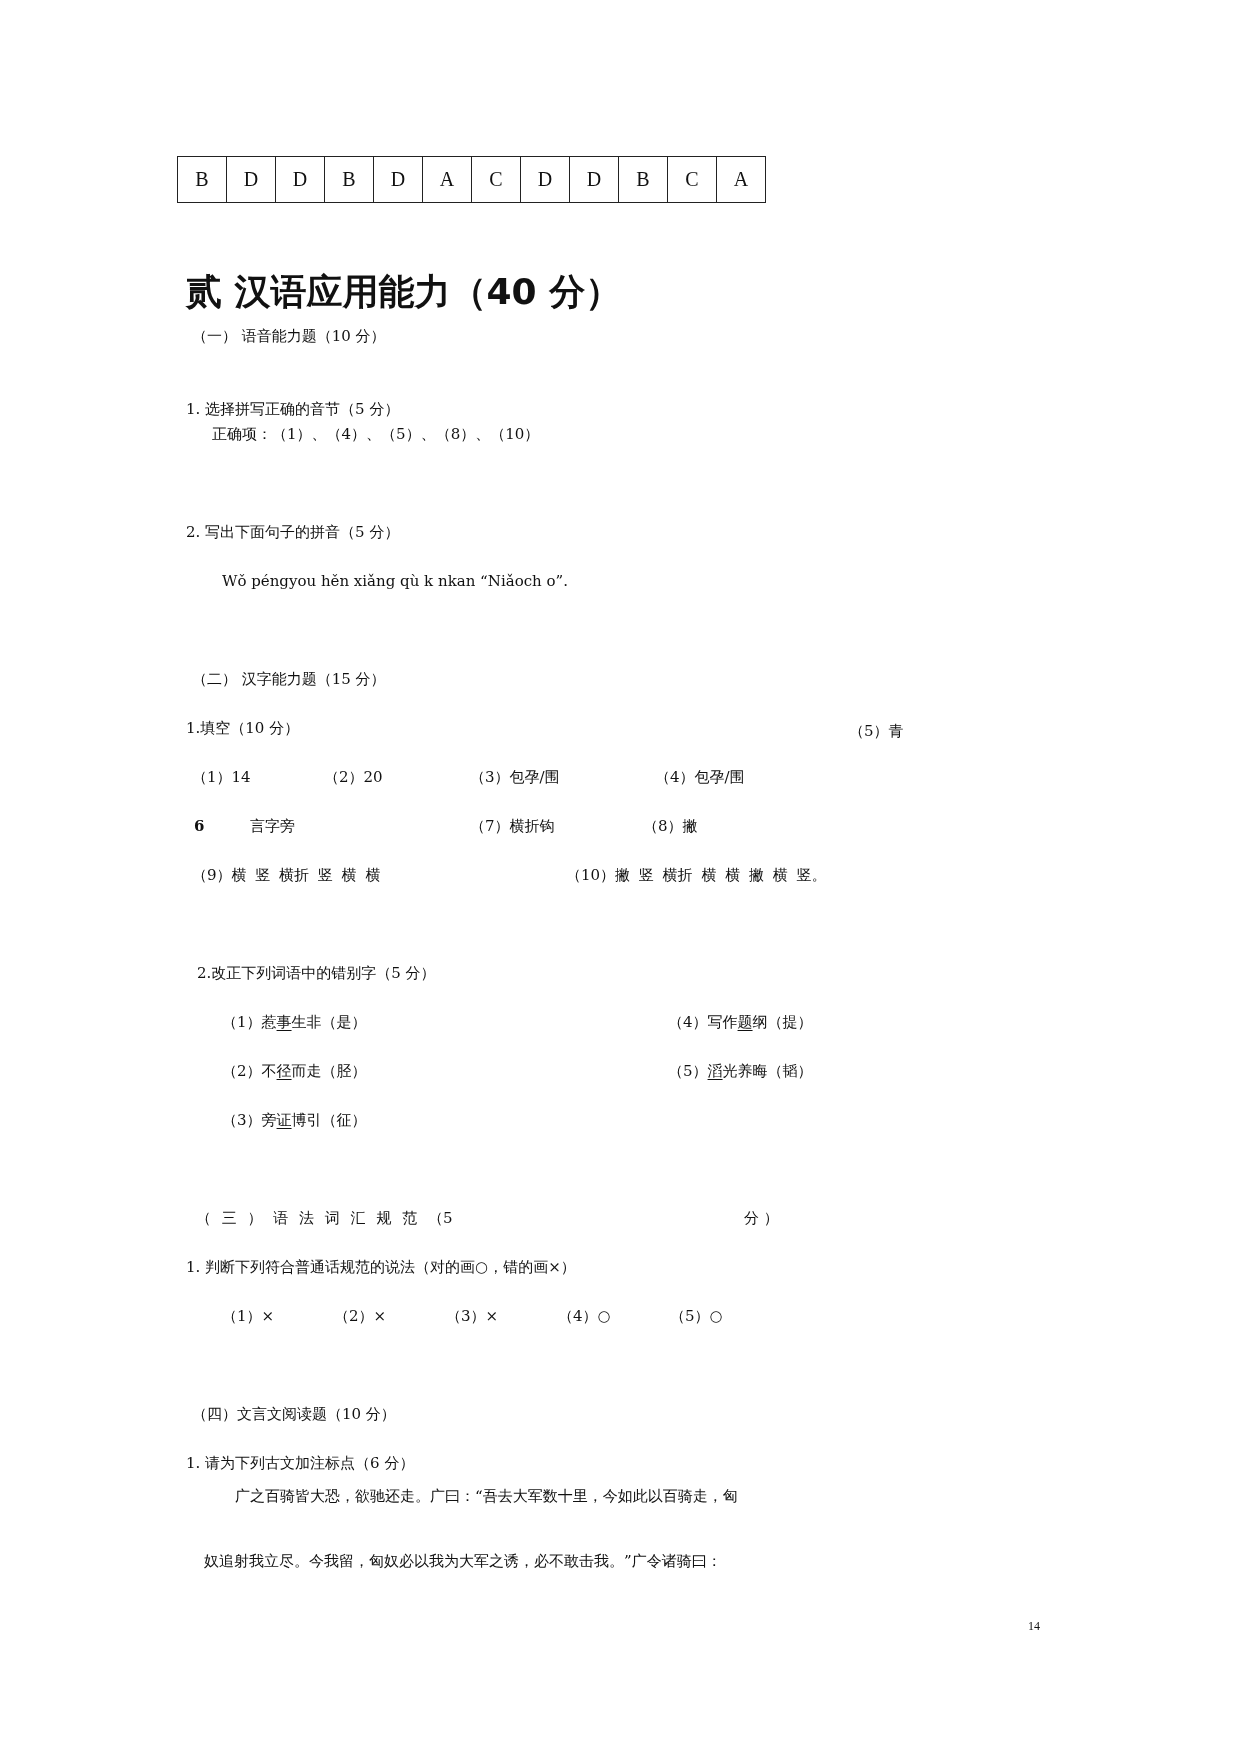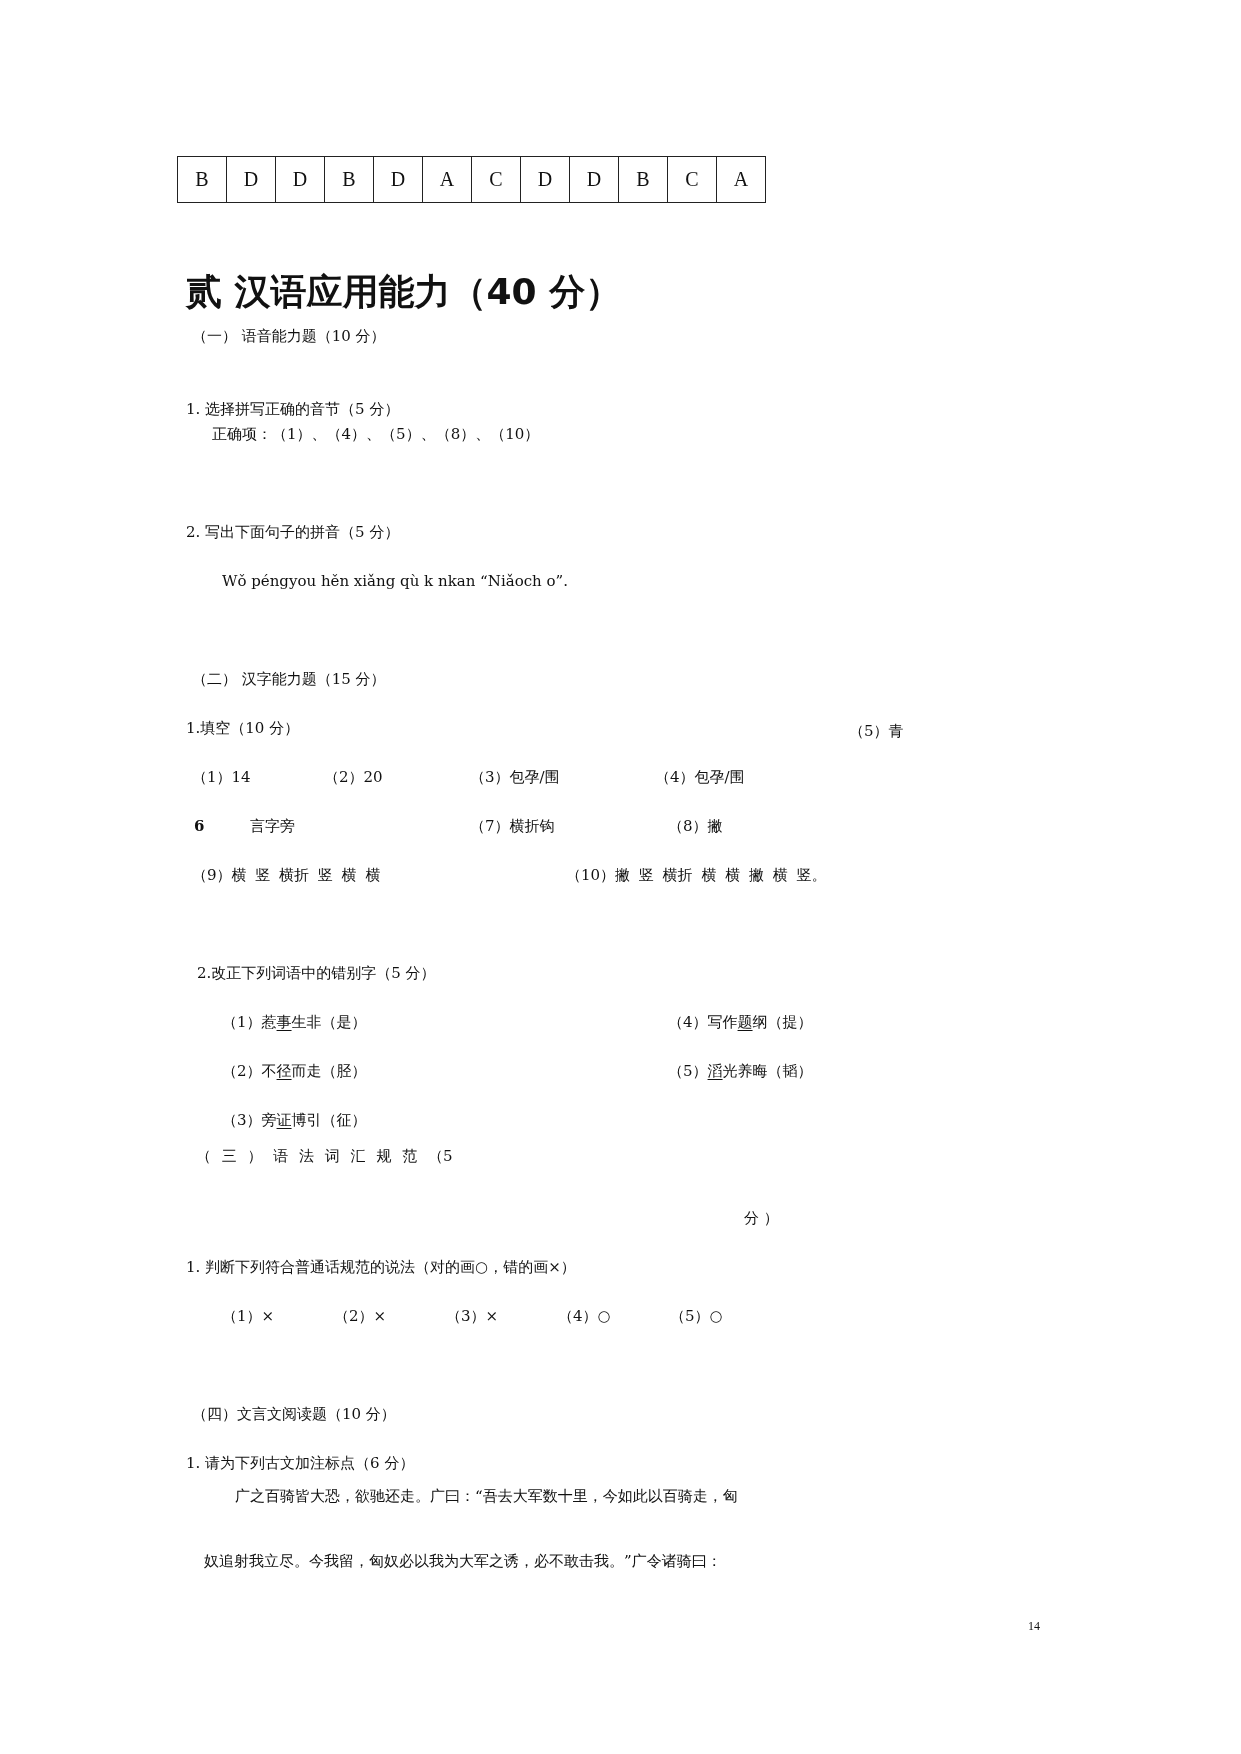--- a/index.html
+++ b/index.html
@@ -58,21 +58,21 @@
 
 <div class="abs t" style="left:192px; top:768px;">（1）14</div>
 <div class="abs t" style="left:324px; top:768px;">（2）20</div>
 <div class="abs t" style="left:470px; top:768px;">（3）包孕/围</div>
 <div class="abs t" style="left:655px; top:768px;">（4）包孕/围</div>
 <div class="abs t" style="left:849px; top:722px;">（5）青</div>
 
 <div class="abs t" style="left:194px; top:817px; font-weight:bold;">6</div>
 <div class="abs t" style="left:250px; top:817px;text-align:right;">言字旁</div>
 <div class="abs t" style="left:470px; top:817px;">（7）横折钩</div>
-<div class="abs t" style="left:668px; top:817px;">（8）撇</div>
+<div class="abs t" style="left:643px; top:817px;">（8）撇</div>
 
 <div class="abs t" style="left:192px; top:866px; word-spacing:4px;">（9）横 竖 横折 竖 横 横</div>
 <div class="abs t" style="left:566px; top:866px; word-spacing:4px;">（10）撇 竖 横折 横 横 撇 横 竖。</div>
 
 <div class="abs t" style="left:197px; top:964px;">2.改正下列词语中的错别字（5 分）</div>
 
 <div class="abs t" style="left:222px; top:1013px;">
   <span>（1）</span><span>惹</span><span class="u">事</span><span>生非</span><span>（是）</span>
 </div>
 <div class="abs t" style="left:668px; top:1013px;">
@@ -81,21 +81,21 @@
 <div class="abs t" style="left:222px; top:1062px;">
   <span>（2）</span><span>不</span><span class="u">径</span><span>而走</span><span>（胫）</span>
 </div>
 <div class="abs t" style="left:668px; top:1062px;">
   <span>（5）</span><span></span><span class="u">滔</span><span>光养晦</span><span>（韬）</span>
 </div>
 <div class="abs t" style="left:222px; top:1111px;">
   <span>（3）</span><span>旁</span><span class="u">证</span><span>博引</span><span>（征）</span>
 </div>
 
-<div class="abs t" style="left:196px; top:1147px; word-spacing:6px;">（ 三 ）  语 法 词 汇 规 范 （5</div>
+<div class="abs t" style="left:196px; top:1209px; word-spacing:6px;">（ 三 ）  语 法 词 汇 规 范 （5</div>
 <div class="abs t" style="left:744px; top:1209px;">分 ）</div>
 <div class="abs t" style="left:186px; top:1258px;">1. 判断下列符合普通话规范的说法（对的画○，错的画×）</div>
 <div class="abs t" style="left:222px; top:1307px;">（1）×</div>
 <div class="abs t" style="left:334px; top:1307px;">（2）×</div>
 <div class="abs t" style="left:446px; top:1307px;">（3）×</div>
 <div class="abs t" style="left:558px; top:1307px;">（4）○</div>
 <div class="abs t" style="left:670px; top:1307px;">（5）○</div>
 
 <div class="abs t" style="left:192px; top:1405px;">（四）文言文阅读题（10  分）</div>
 <div class="abs t" style="left:186px; top:1454px;">1. 请为下列古文加注标点（6 分）</div>

